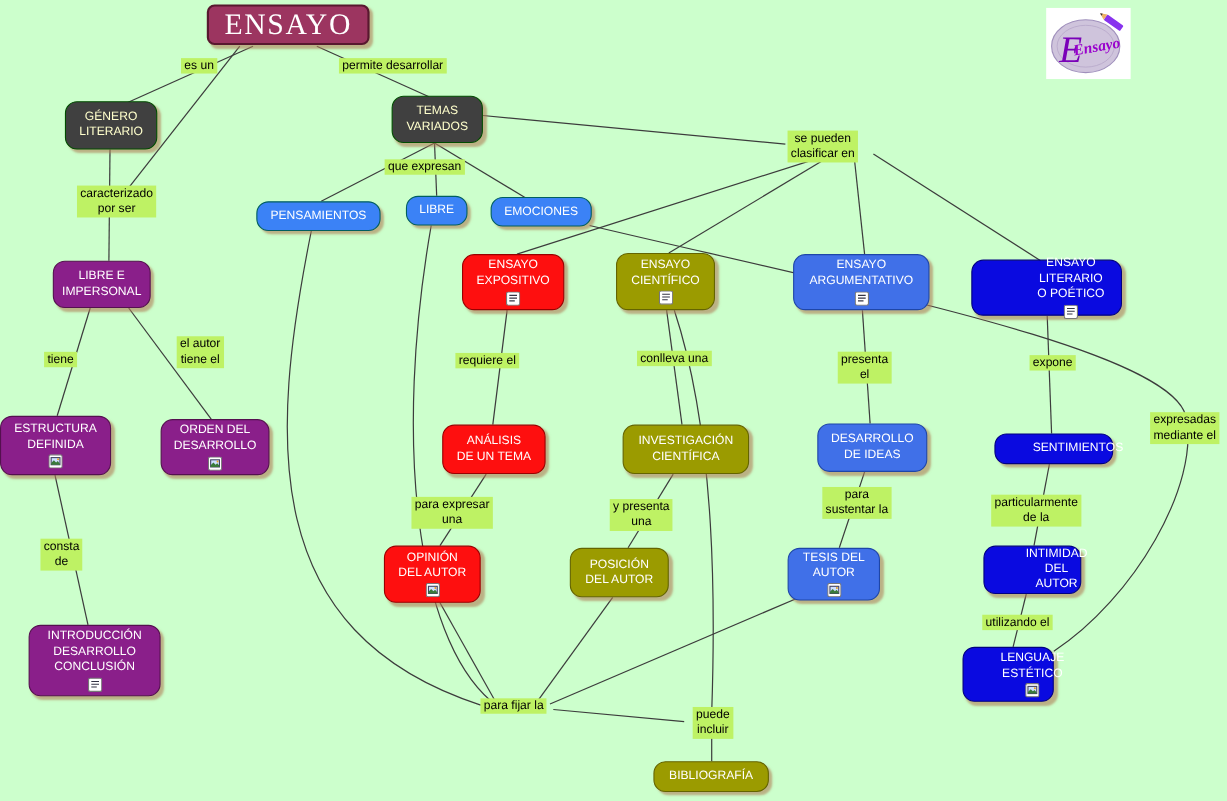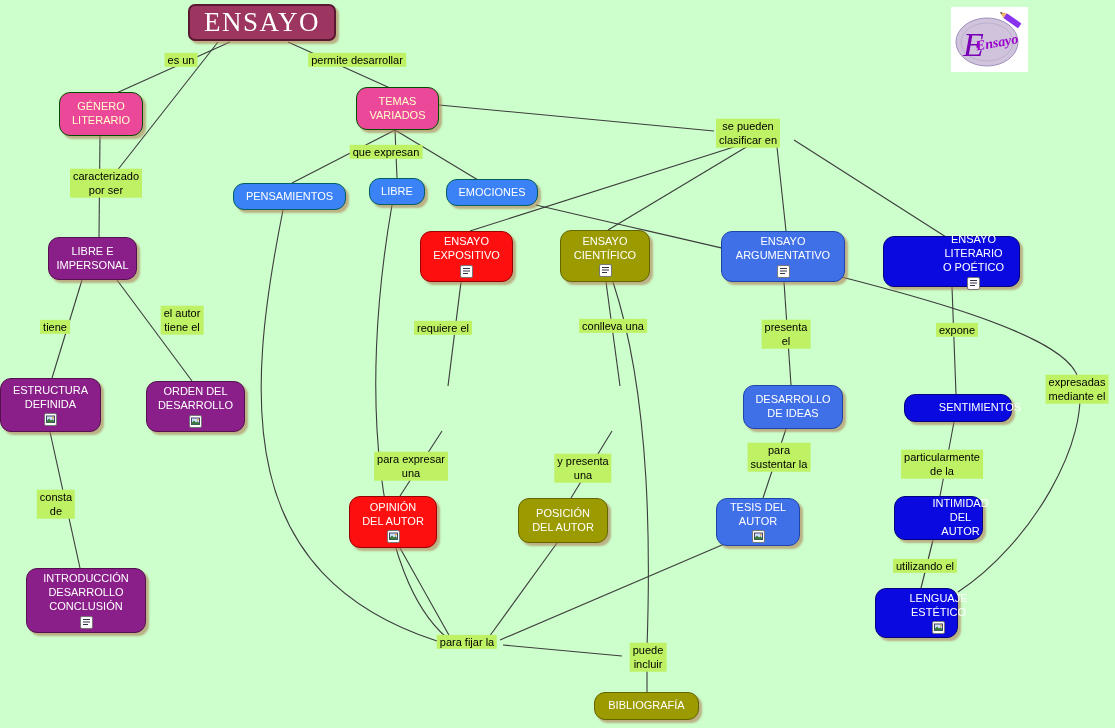--- a/index.html
+++ b/index.html
@@ -6,21 +6,21 @@
   html,body { background:#ccffcc; font-family:"Liberation Sans", sans-serif; }
   .canvas { position:relative; width:1115px; height:728px; background:#ccffcc; overflow:hidden; }
   svg.edges { position:absolute; left:0; top:0; }
 
   .node {
     position:absolute; display:flex; flex-direction:column; align-items:center; justify-content:center;
     border-radius:11px; border:1px solid #333; text-align:center; font-size:11px; line-height:1.25;
     box-shadow:3px 3px 2px rgba(175,125,85,0.6); padding:2px 4px; cursor:default;
   }
   .nl { white-space:pre-line; text-align:center; }
-  .node.green    { background:#ec4899; border-color:#004d00; color:#ffffcc; }
+  .node.green    { background:#404040; border-color:#004d00; color:#ffffcc; }
   .node.teal     { background:#3b82f6; border-color:#005f5f; color:#ffffff; }
   .node.red      { background:#fe0f0f; border-color:#990000; color:#ffffff; }
   .node.olive    { background:#9b9b00; border-color:#646400; color:#ffffff; }
   .node.blue     { background:#4070e8; border-color:#1e46a8; color:#ffffff; }
   .node.darkblue { background:#0a0ae0; border-color:#000080; color:#ffffff;padding-left:48px; }
   .node.purple   { background:#8a1f8a; border-color:#54104f; color:#ffffff; }
   .node.maroon   { background:#9c3560; border-color:#58182f; color:#ffffff; }
 
   .title-node { font-family:"Liberation Serif", serif; font-size:27px; letter-spacing:1.5px; border-radius:7px; border-width:2px; }
 
@@ -180,21 +180,29 @@
     <span class="nl">ORDEN DEL
 DESARROLLO</span>
     <span class="res-icon"><svg width="13" height="13" viewBox="0 0 13 13">
           <rect x="0.5" y="0.5" width="12" height="12" rx="1.5" fill="#fff" stroke="#777"></rect>
           <rect x="2.5" y="3" width="8" height="6.5" fill="#cfe0ff" stroke="#446"></rect>
           <path d="M2.5 8 L5 5.5 L7 7.5 L8.5 6.2 L10.5 8.5 L10.5 9.5 L2.5 9.5 Z" fill="#3a7a3a"></path>
           <circle cx="8.8" cy="4.6" r="0.9" fill="#e8a020"></circle>
         </svg></span>
   </div>
 
-
+  <div class="node red" style="left:402px;top:386px;width:94px;height:45px">
+    <span class="nl">ANÁLISIS
+DE UN TEMA</span>
+  </div>
+
+  <div class="node olive" style="left:566px;top:386px;width:115px;height:45px">
+    <span class="nl">INVESTIGACIÓN
+CIENTÍFICA</span>
+  </div>
 
   <div class="node blue" style="left:743px;top:385px;width:100px;height:44px">
     <span class="nl">DESARROLLO
 DE IDEAS</span>
   </div>
 
   <div class="node darkblue" style="left:904px;top:394px;width:108px;height:28px">
     <span class="nl">SENTIMIENTOS</span>
   </div>
 

